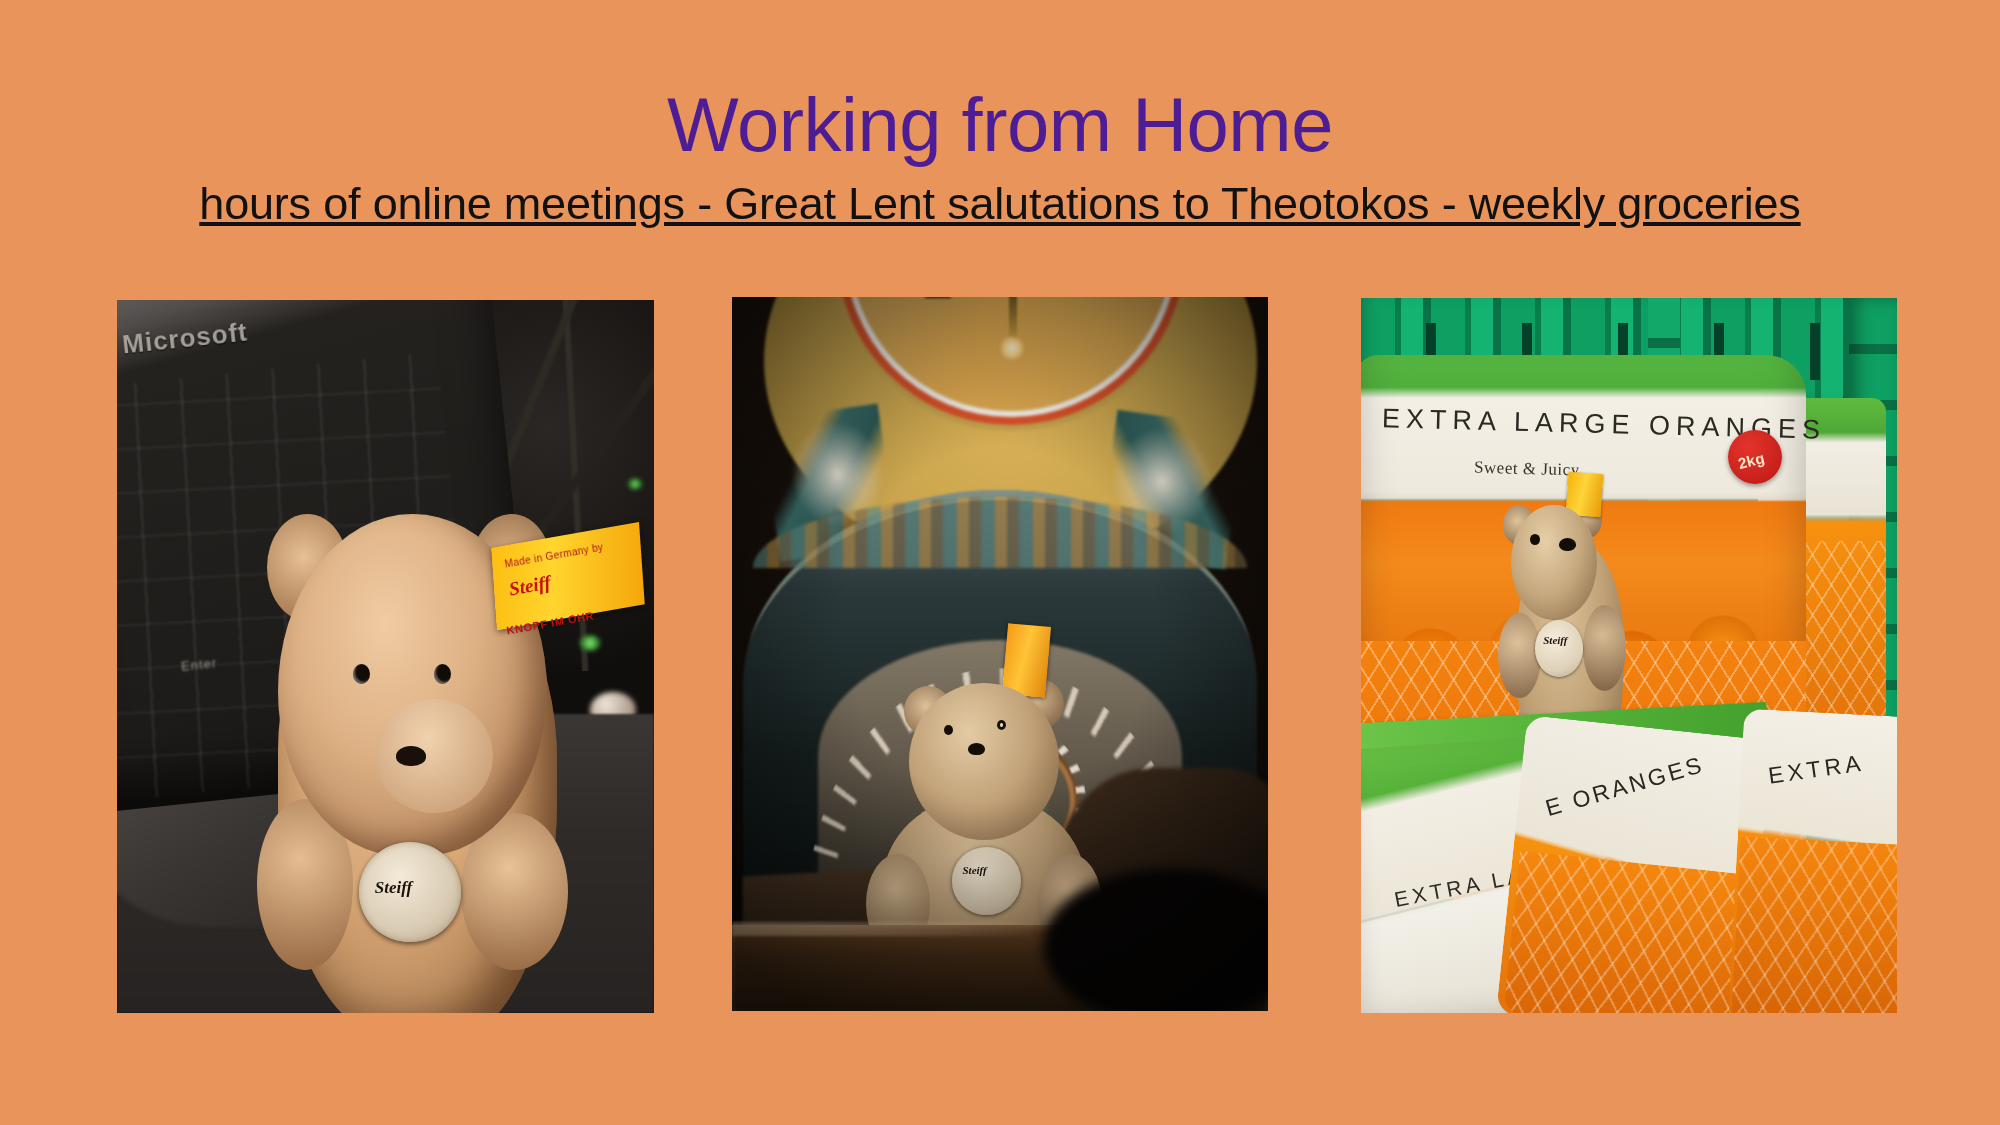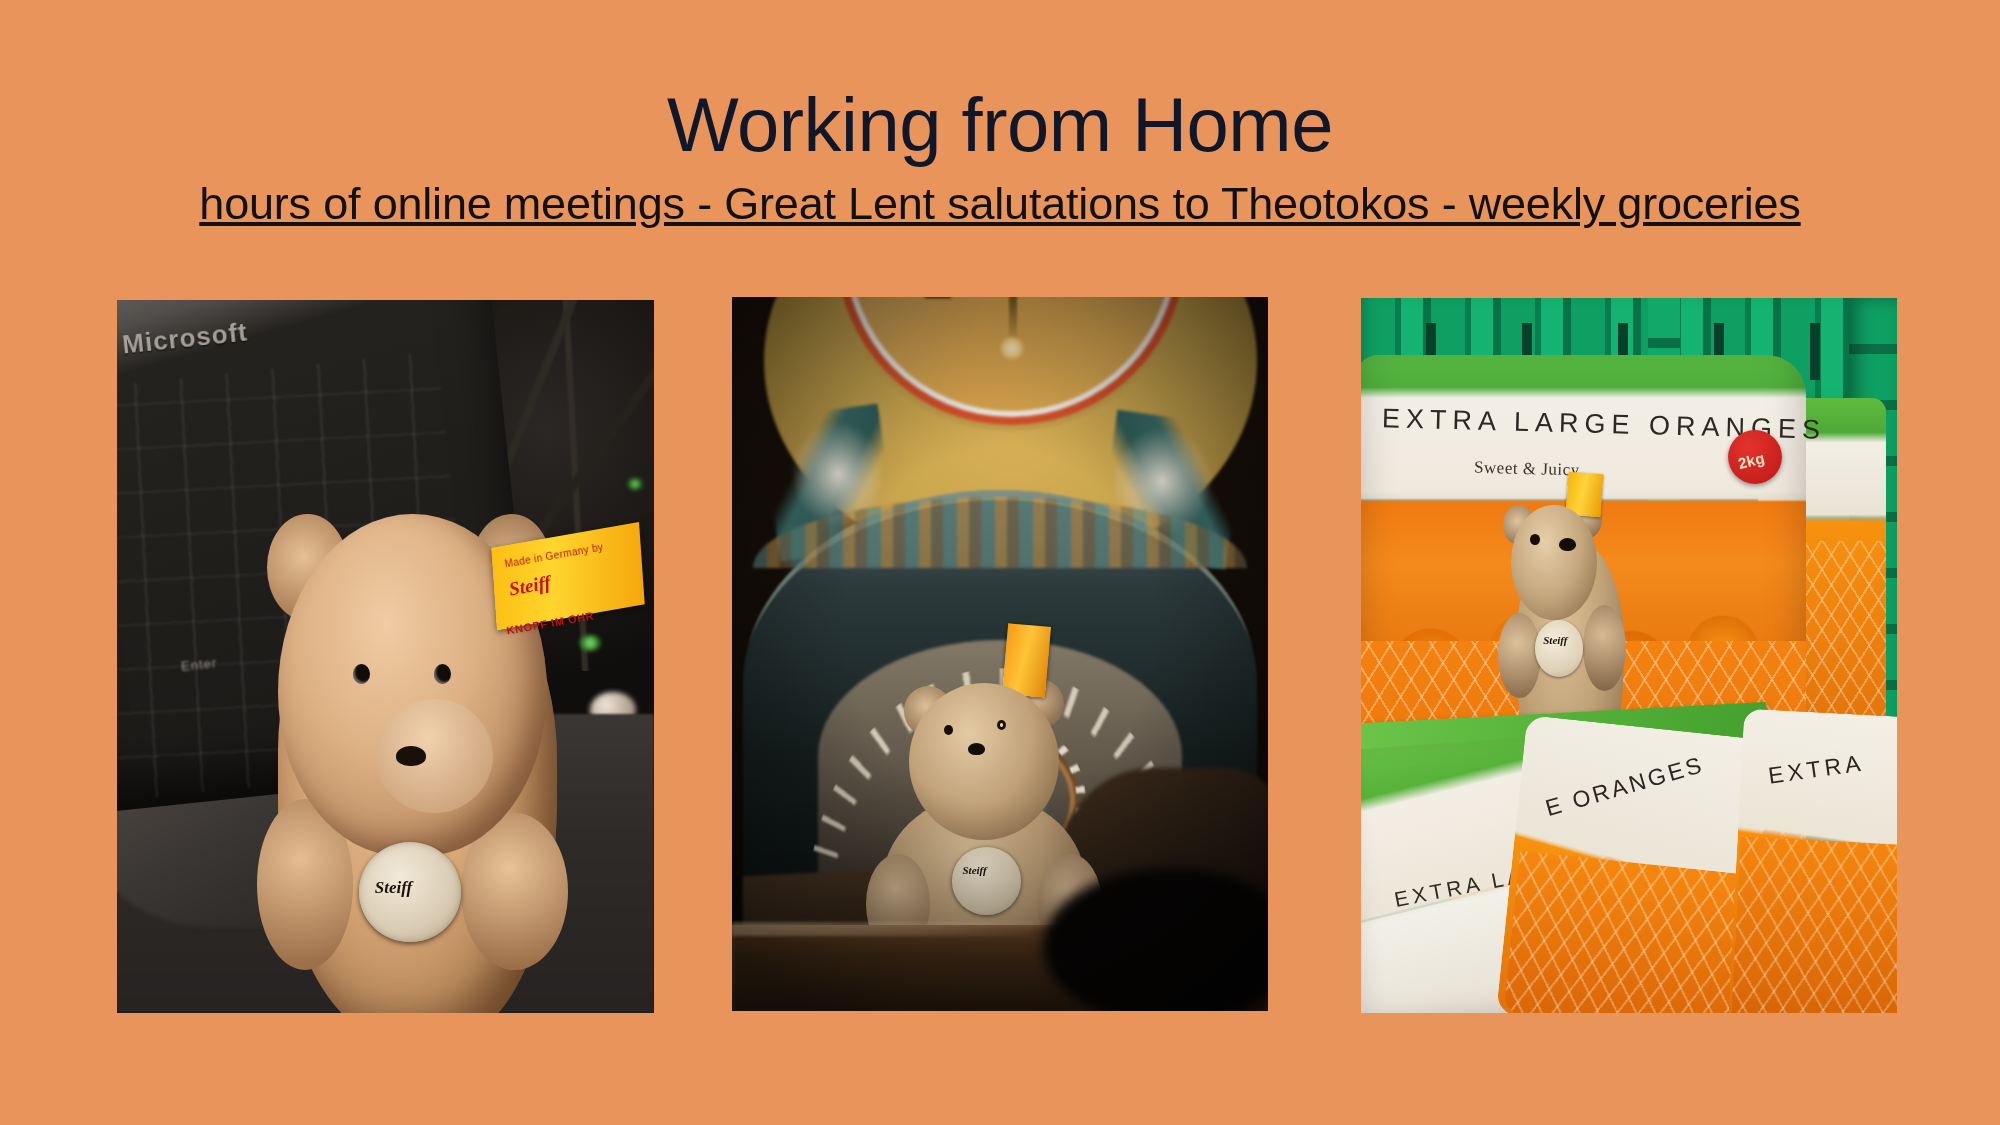--- a/index.html
+++ b/index.html
@@ -26,21 +26,21 @@
     position: absolute;
     left: 0;
     top: 86px;
     width: 2000px;
     text-align: center;
   }
   .title {
     font-size: 76px;
     line-height: 1.02;
     font-weight: 400;
-    color: #0f172a;
+    color: #4c1d95;
     letter-spacing: -0.5px;
     font-stretch: condensed;
     white-space: nowrap;
   }
   .subtitle {
     margin-top: 16px;
     font-size: 45px;
     line-height: 1.05;
     font-weight: 400;
     color: #111111;

